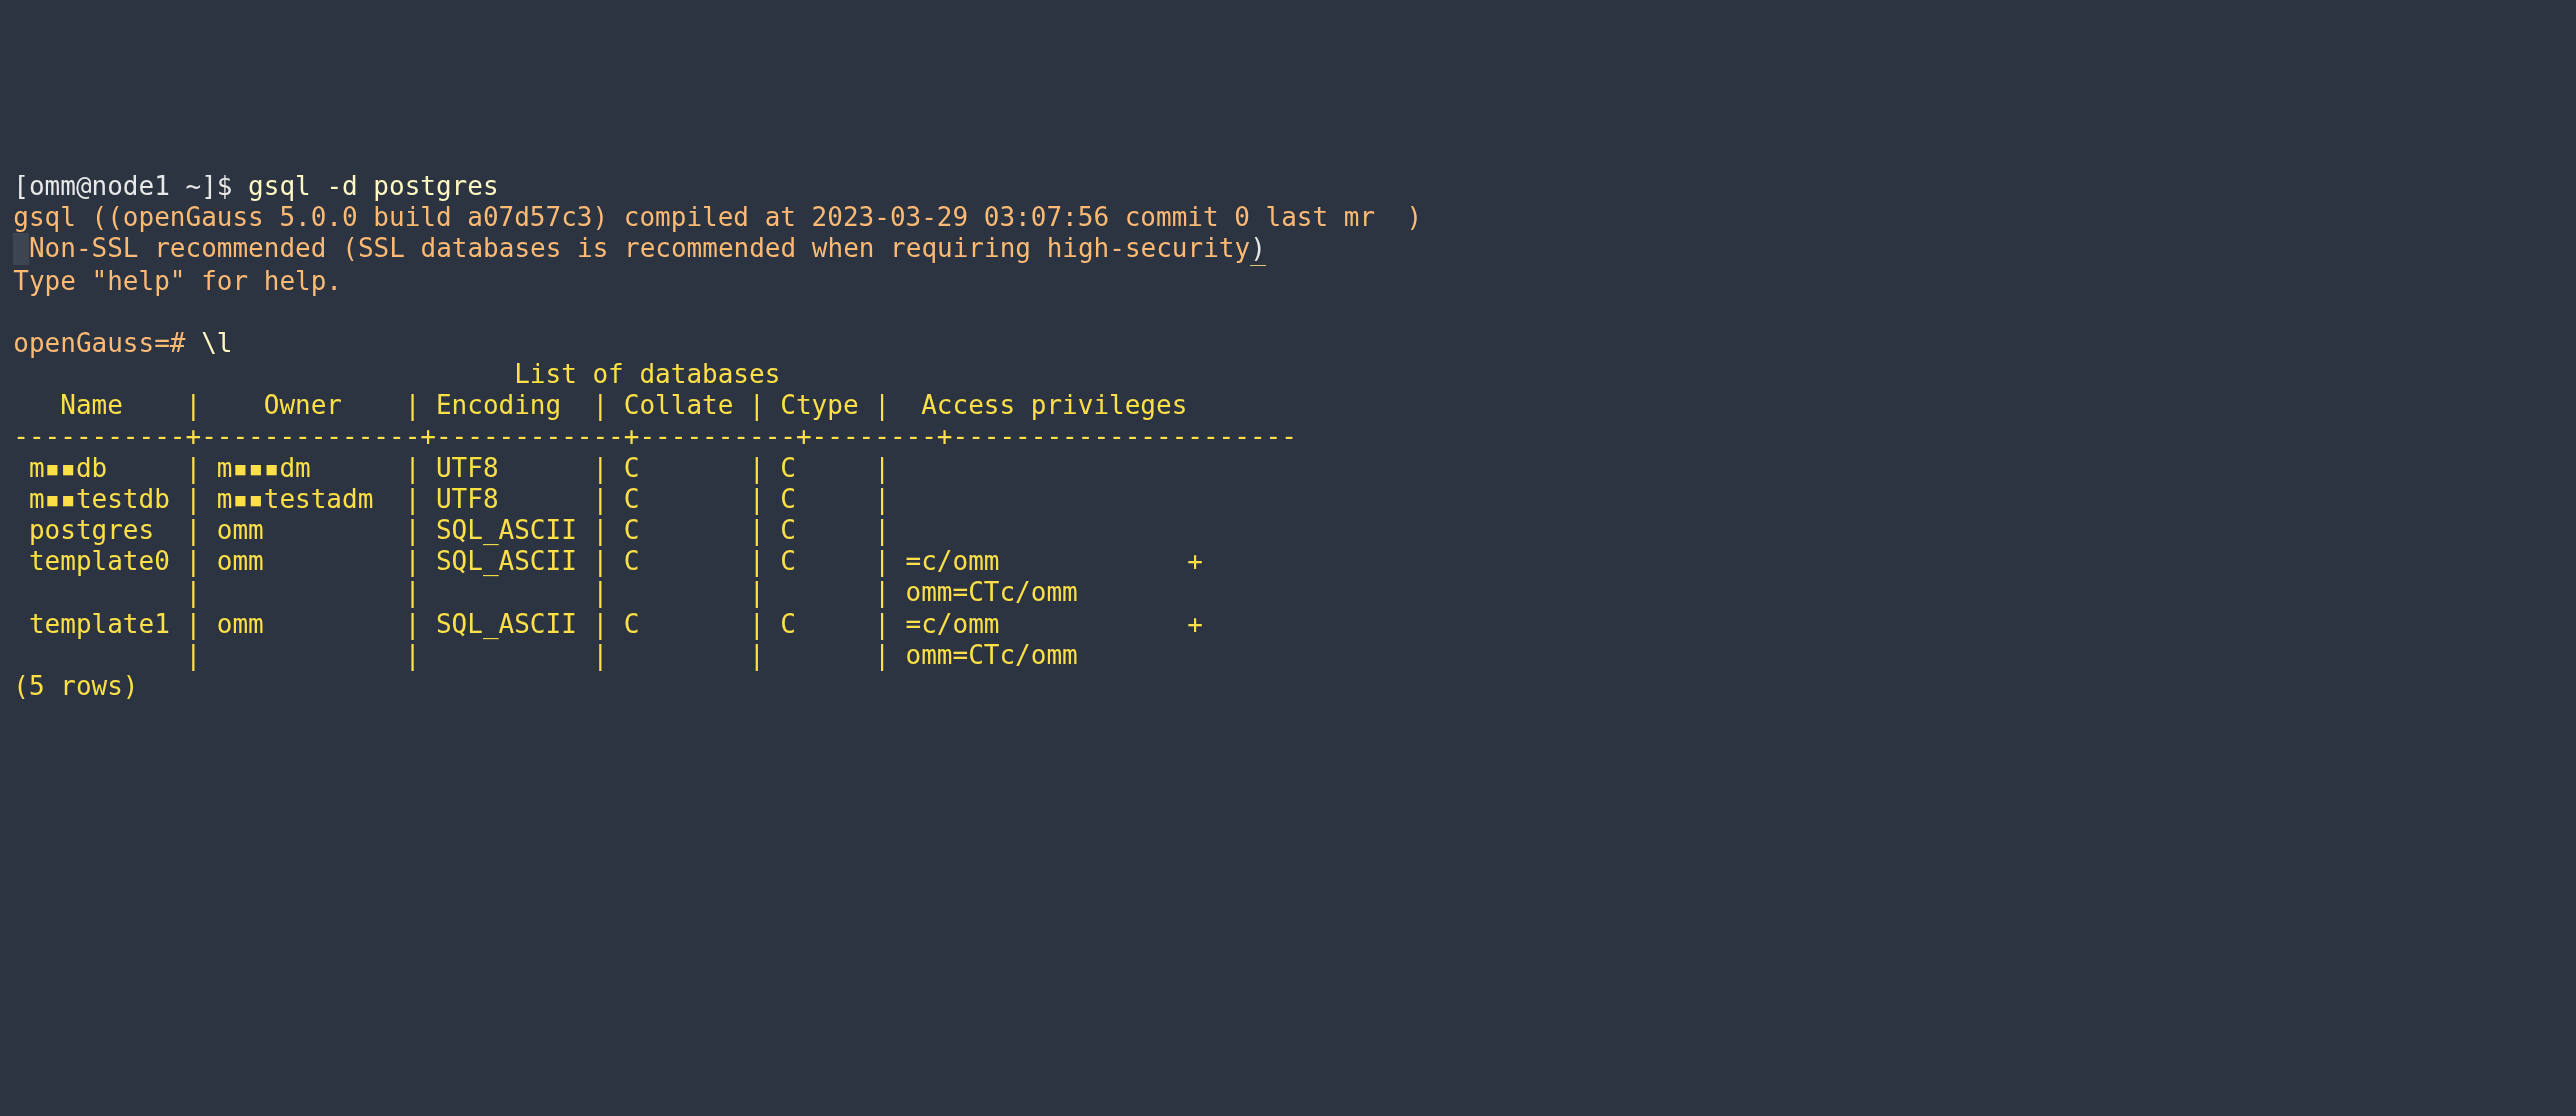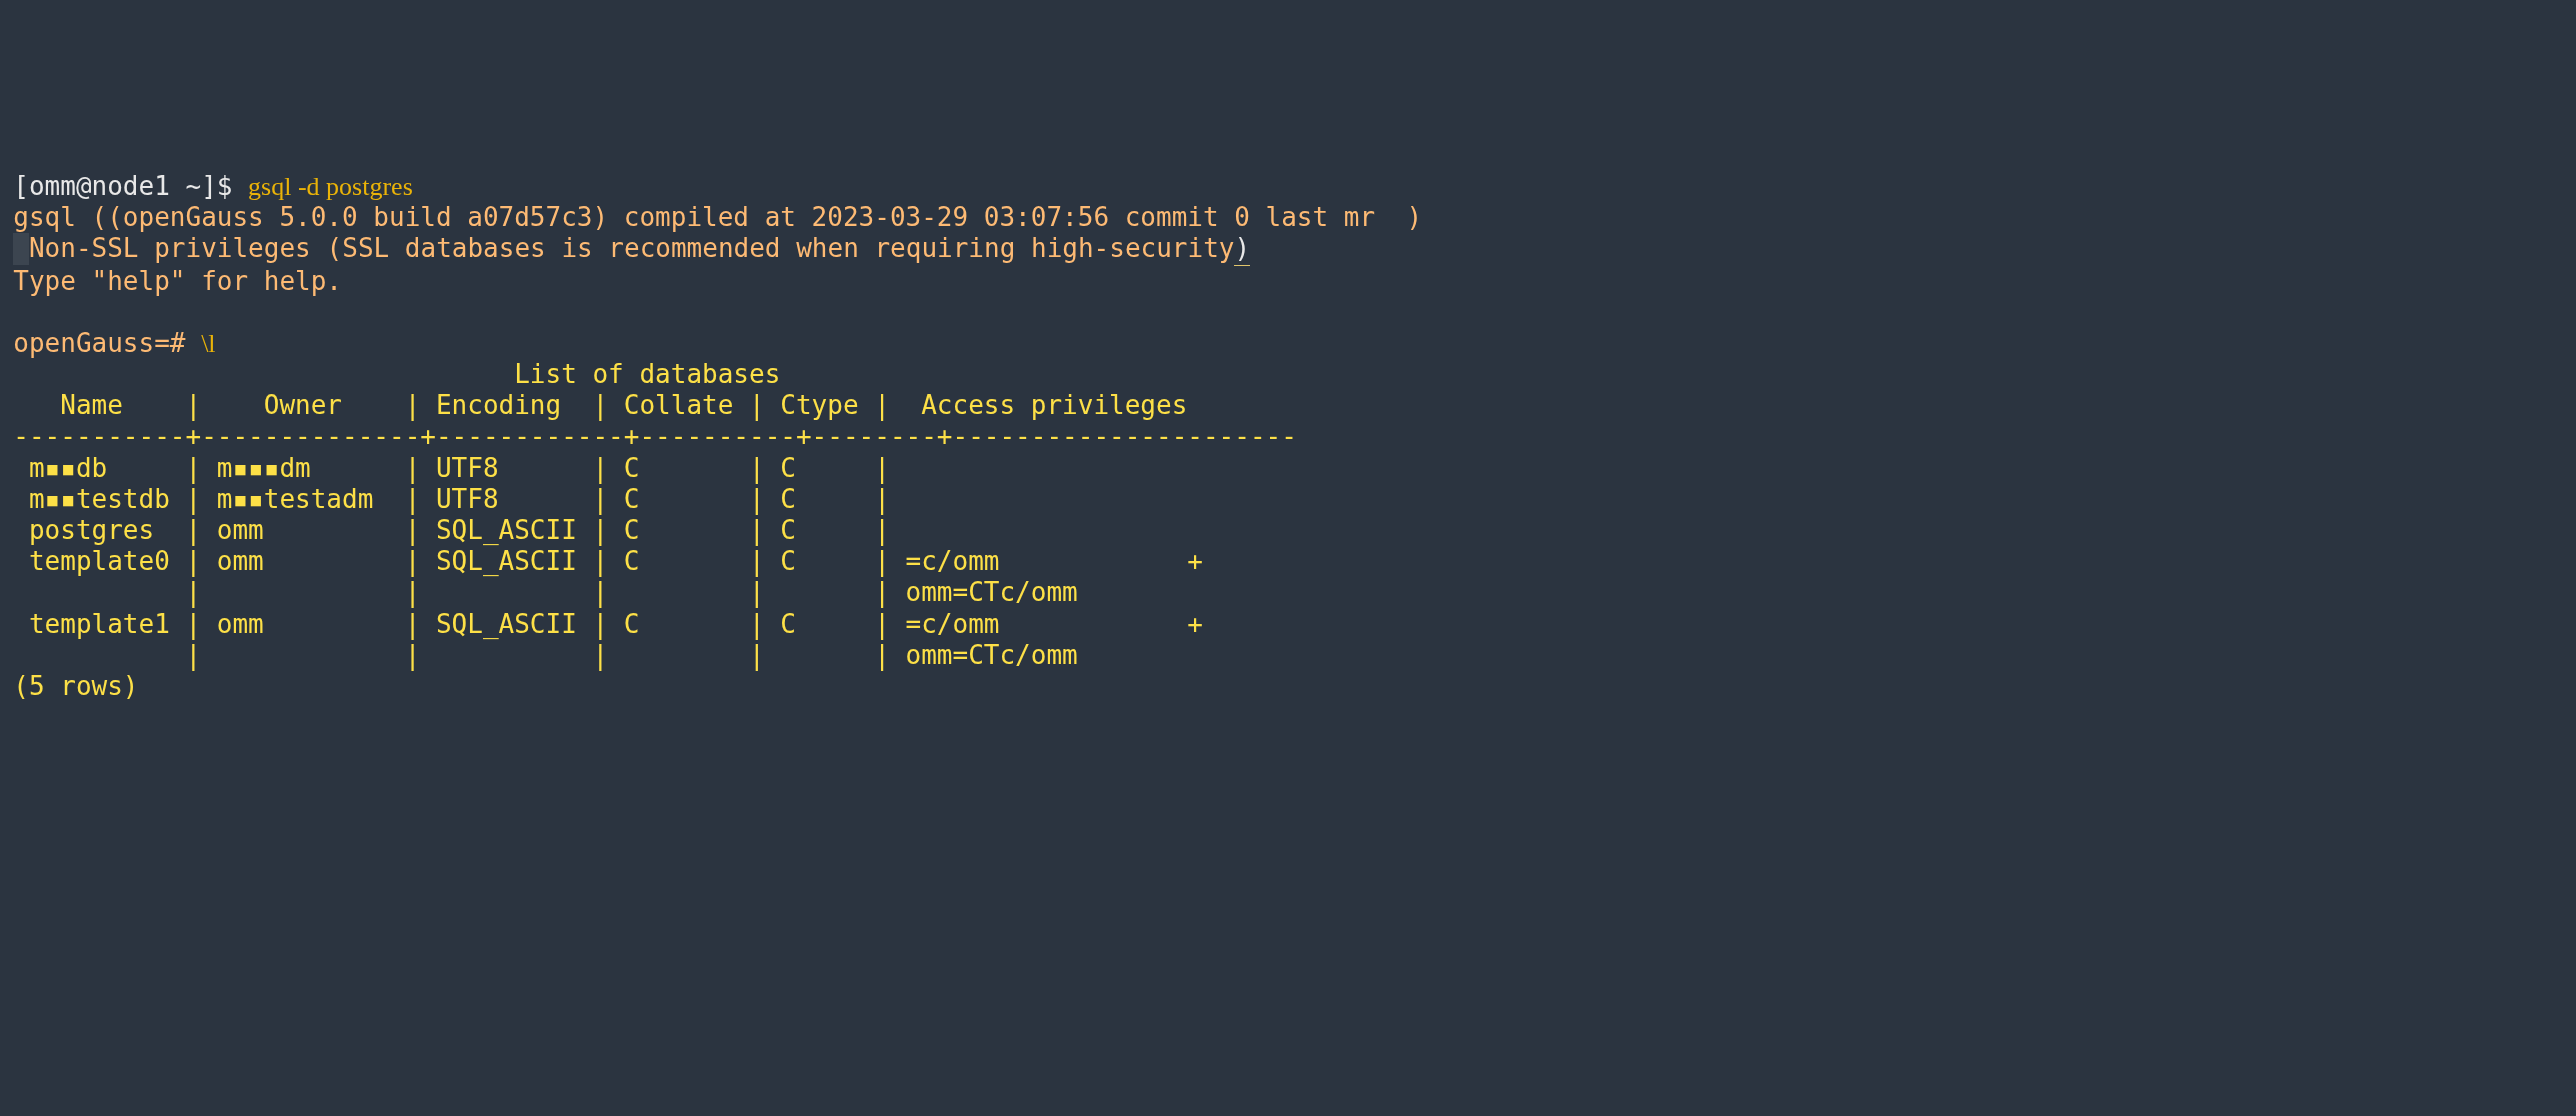--- a/index.html
+++ b/index.html
@@ -9,21 +9,21 @@
     color: #e8e8e8;
     font-family: "Menlo", "DejaVu Sans Mono", "Consolas", monospace;
     font-size: 26px;
     line-height: 1.2;
     white-space: pre;
   }
   #terminal {
     padding: 15px 13.3px 13.3px 13.3px;
   }
   .prompt-user { color: #e8e8e8; }
-  .cmd { color: #eab308; font-family: Liberation Serif, serif; }
+  .cmd { color: #fef9c3; }
   .info { color: #fdba74; }
   .accent-box-l {
     display:inline-block;
     border-left: 0.8px solid #e0c56c;
     margin-left: -0.8px;
   }
   .accent-box-r {
     display:inline-block;
     border-bottom: 0.8px solid #e0c56c;
     padding-bottom: -1.7px;
@@ -34,21 +34,21 @@
   }
   .tbl { color: #fde047; }
 </style>
 </head>
 <body>
 
 
 
 <div id="terminal"><span class="prompt-user">[omm@node1 ~]$ </span><span class="cmd">gsql -d postgres</span>
 <span class="info">gsql ((openGauss 5.0.0 build a07d57c3) compiled at 2023-03-29 03:07:56 commit 0 last mr  )</span>
-<span class="dim-bar"> </span><span class="info">Non-SSL privileges </span><span class="accent-box-l"></span><span class="info">(SSL databases is recommended when requiring high-security</span><span class="accent-box-r">)</span>
+<span class="dim-bar"> </span><span class="info">Non-SSL recommended </span><span class="accent-box-l"></span><span class="info">(SSL databases is recommended when requiring high-security</span><span class="accent-box-r">)</span>
 <span class="info">Type "help" for help.</span>
 
 <span class="info">openGauss=# </span><span class="cmd">\l</span>
 <span class="tbl" id="db-table">                                List of databases
    Name    |    Owner    | Encoding  | Collate | Ctype |  Access privileges 
 -----------+--------------+------------+----------+--------+----------------------
  m▪▪db     | m▪▪▪dm      | UTF8      | C       | C     |                   
  m▪▪testdb | m▪▪testadm  | UTF8      | C       | C     |                   
  postgres  | omm         | SQL_ASCII | C       | C     |                   
  template0 | omm         | SQL_ASCII | C       | C     | =c/omm            +

